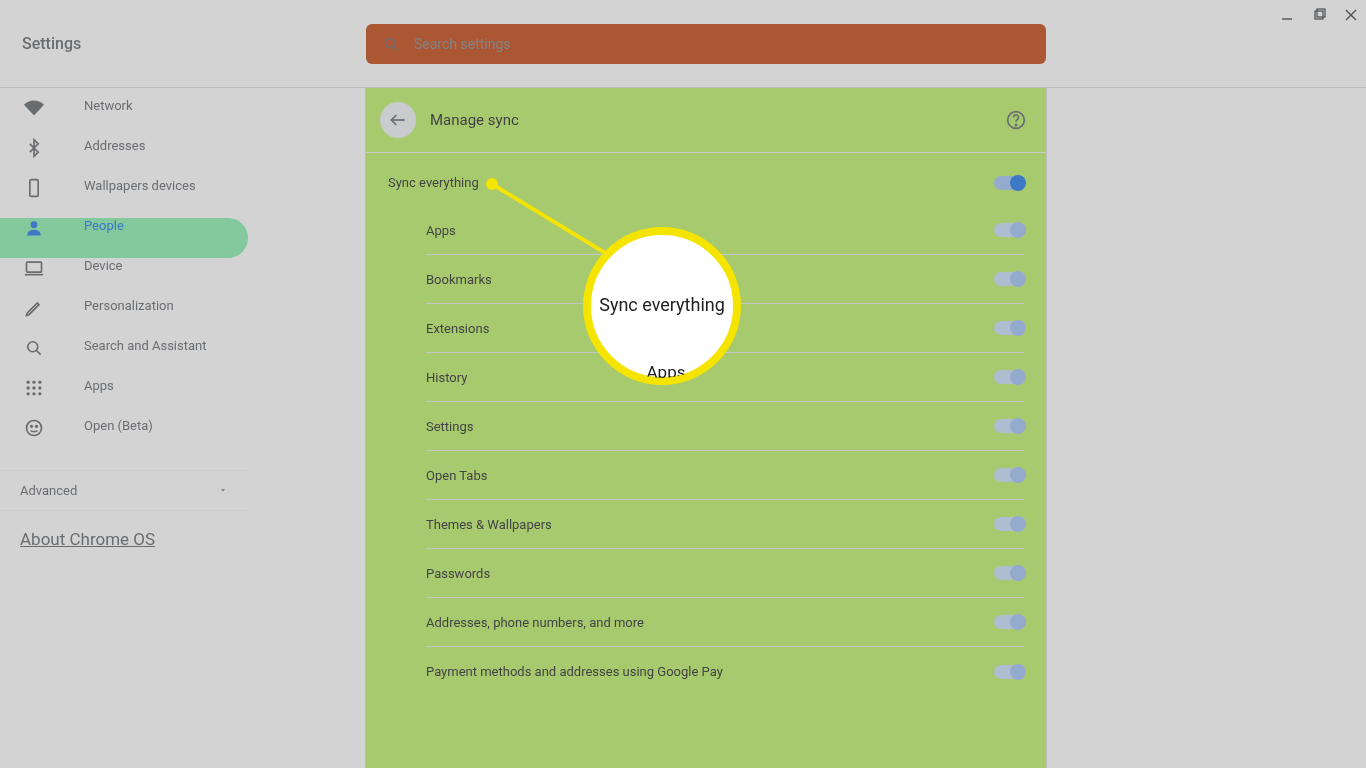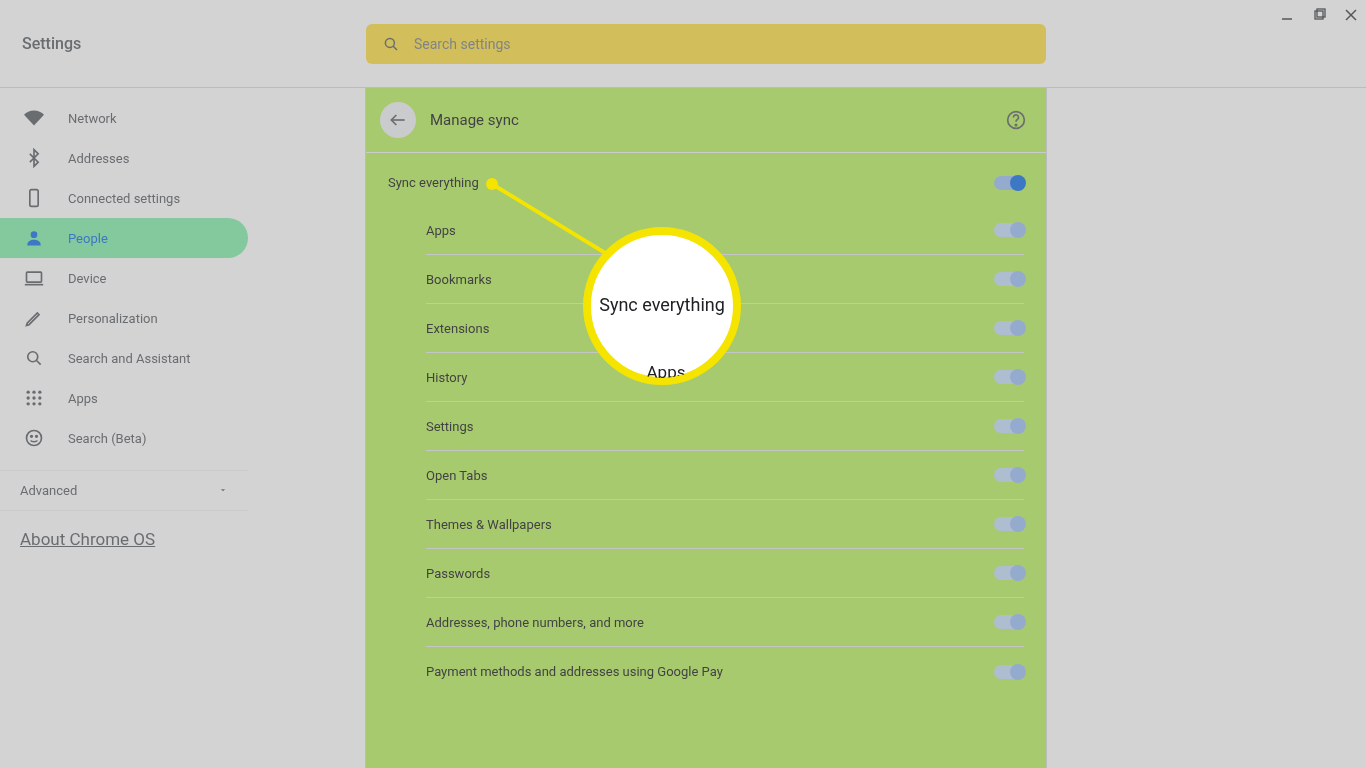--- a/index.html
+++ b/index.html
@@ -6,30 +6,30 @@
   body { width: 1366px; height: 768px; overflow: hidden; background: #fff; color: #202124; font-size: 13px; position: relative; }
 
   
   .win-controls { position: absolute; top: 8px; right: 8px; display: flex; gap: 18px; align-items: center; }
   .win-btn { width: 14px; height: 14px; display: flex; align-items: center; justify-content: center; cursor: pointer; color: #3c4043; }
   .win-btn svg { width: 14px; height: 14px; }
 
   
   .header { height: 88px; border-bottom: 1px solid #dadce0; display: flex; align-items: center; padding: 0 22px; }
   .header-title { font-size: 16px; color: #5f6368; font-weight: 500; width: 344px; }
-  .search-box { flex: 0 0 680px; height: 40px; background: #fde047; border-radius: 6px; display: flex; align-items: center; padding: 0 16px; color: #5f6368; }
+  .search-box { flex: 0 0 680px; height: 40px; background: #c2410c; border-radius: 6px; display: flex; align-items: center; padding: 0 16px; color: #5f6368; }
   .search-box input { border: none; background: transparent; outline: none; flex: 1; font-size: 14px; color: #202124; margin-left: 14px; }
   .search-box input::placeholder { color: #80868b; }
   .search-icon { width: 18px; height: 18px; color: #5f6368; }
 
   
   .body-row { display: flex; height: calc(100% - 88px); }
 
   .sidebar { width: 248px; padding-top: 10px; }
-  .nav-item { height: 40px; display: flex; align-items: center; padding-left: 24px; gap: 24px; color: #5f6368; font-size: 13px; border-radius: 0 20px 20px 0; cursor: pointer; }
+  .nav-item { height: 40px; display: flex; padding-left: 24px; gap: 40px; color: #5f6368; font-size: 13px; border-radius: 0 20px 20px 0; cursor: pointer; }
   .nav-item.active { background: #86efac; color: #1a73e8; }
   .nav-item.active .nav-icon { color: #1a73e8; }
   .nav-icon { width: 20px; height: 20px; display: flex; align-items: center; justify-content: center; color: #5f6368; }
   .nav-icon svg { width: 20px; height: 20px; }
 
   .adv { display:flex; justify-content:space-between; padding: 12px 20px; color:#5f6368; font-size:13px; cursor:pointer; margin-top:12px; border-top:1px solid #f1f3f4; border-bottom:1px solid #f1f3f4;}
   .about { padding: 18px 20px; color:#5f6368; font-size:17px; cursor:pointer;text-decoration:underline; }
 
   .content-col { flex: 1; display: flex; justify-content: flex-start; padding-left: 117px; }
   .panel { width: 682px; border-left: 1px solid #dadce0; border-right: 1px solid #dadce0; background:#bef264; height: 100%; }
@@ -116,21 +116,21 @@
       </span>
       <span>Addresses</span>
     </div>
 
     <div class="nav-item">
       <span class="nav-icon">
         <svg viewBox="0 0 24 24" fill="none" stroke="currentColor" stroke-width="2">
             <rect x="7" y="2" width="10" height="20" rx="2"></rect>
           </svg>
       </span>
-      <span>Connected settings</span>
+      <span>Wallpapers devices</span>
     </div>
 
     <div class="nav-item active">
       <span class="nav-icon">
         <svg viewBox="0 0 24 24" fill="currentColor">
             <circle cx="12" cy="8" r="4"></circle>
             <path d="M4 20c0-4 4-6 8-6s8 2 8 6v1H4z"></path>
           </svg>
       </span>
       <span>People</span>
@@ -184,21 +184,21 @@
 
     <div class="nav-item">
       <span class="nav-icon">
         <svg viewBox="0 0 24 24" fill="none" stroke="currentColor" stroke-width="2">
             <circle cx="12" cy="12" r="9"></circle>
             <circle cx="9" cy="10" r="1" fill="currentColor"></circle>
             <circle cx="15" cy="10" r="1" fill="currentColor"></circle>
             <path d="M8 15c1 2 7 2 8 0"></path>
           </svg>
       </span>
-      <span>Search (Beta)</span>
+      <span>Open (Beta)</span>
     </div>
 
     <div class="adv">
       <span>Advanced</span>
       <span>
         <svg width="10" height="10" viewBox="0 0 24 24" fill="currentColor">
             <path d="M7 10l5 5 5-5z"></path>
           </svg>
       </span>
     </div>

